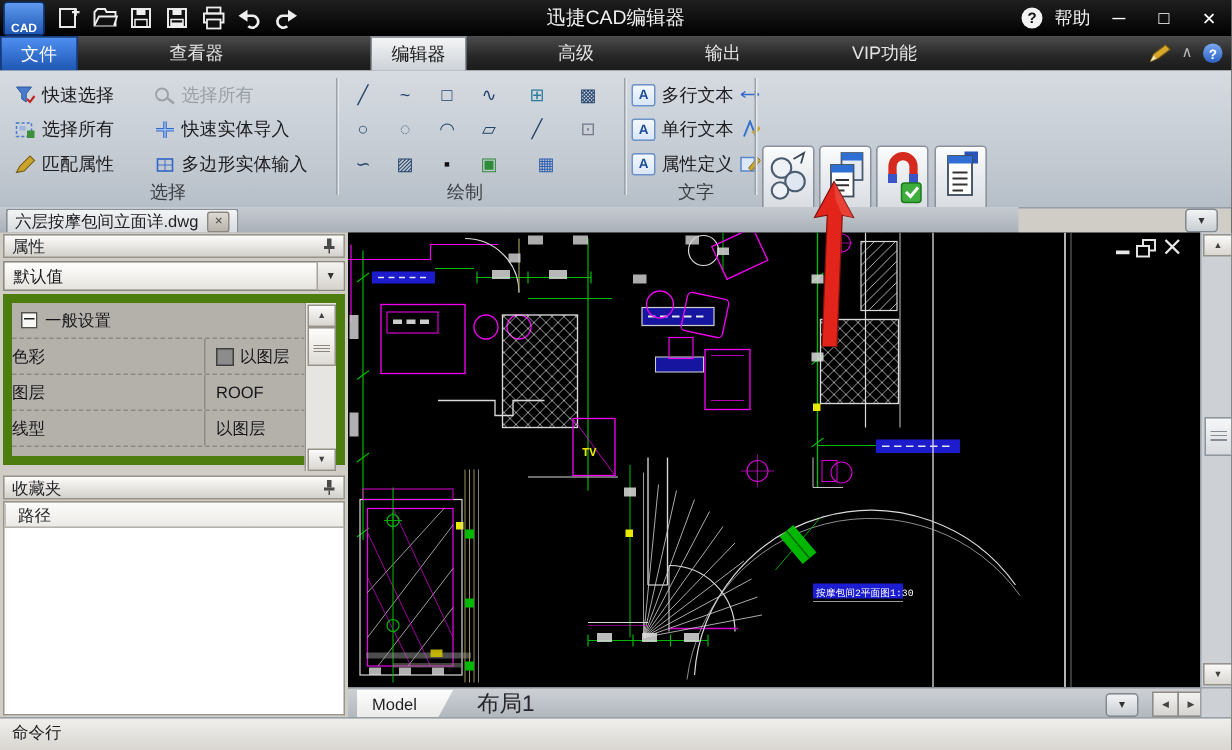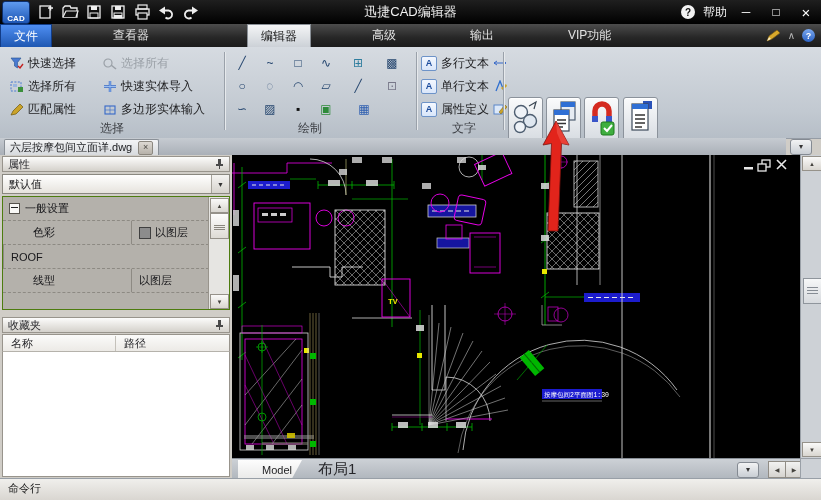--- a/index.html
+++ b/index.html
@@ -42,43 +42,43 @@
     font-size:12px;color:#24456e;}
   .txt-item{position:absolute;display:flex;align-items:center;gap:4px;font-size:12px;color:#1d1d1f;height:18px;}
   .aicon{width:14px;height:13px;background:linear-gradient(#f4f8ff,#d9e6fa);border:1px solid #6d93c8;border-radius:2px;
     font-size:9px;color:#1c4c9c;font-weight:bold;display:flex;align-items:center;justify-content:center;line-height:1;}
   .bigbtn{position:absolute;top:50px;width:33px;height:84px;border:1px solid #8b929b;border-radius:3px;
     background:linear-gradient(#fafbfc,#d4d9df 55%,#c3c9d1);box-shadow:inset 0 1px 0 #fff;
     display:flex;flex-direction:column;align-items:center;justify-content:flex-start;}
   .bigbtn .blabel{font-size:12px;color:#17181a;margin-top:1px;}
   .bigbtn .barrow{font-size:7px;color:#333;margin-top:4px;}
   
-  .docstrip{position:absolute;left:0;top:138px;width:786px;height:17px;
+  .docstrip{position:absolute;left:0;top:138px;width:679px;height:17px;
     background:linear-gradient(#c6cbd1,#aab0b8);border-bottom:1px solid #878d95;}
   .doctab{position:absolute;left:4px;top:1px;height:15px;padding:0 5px;display:flex;align-items:center;gap:6px;
     background:linear-gradient(#f3f4f5,#d7dade);border:1px solid #8a9097;border-bottom:none;border-radius:2px 2px 0 0;
     font-size:11px;color:#202124;}
   .tabclose{width:13px;height:12px;border-radius:2px;background:linear-gradient(#ddd9d3,#b7b2aa);
     border:1px solid #8c8880;font-size:9px;color:#4c4a45;display:flex;align-items:center;justify-content:center;line-height:1;}
   .chevbtn{position:absolute;width:20px;height:14px;border-radius:3px;border:1px solid #848a92;
     background:linear-gradient(#f2f3f4,#c9ced4);font-size:8px;color:#333;
     display:flex;align-items:center;justify-content:center;line-height:1;}
   
   .lpanel{position:absolute;left:0;top:155px;width:232px;height:323px;background:#d0cdc7;border-right:1px solid #8f959c;}
   .phead{position:absolute;left:2px;width:228px;height:16px;background:linear-gradient(#fcfcfb,#d4d1cb);
     border:1px solid #98948c;font-size:11px;color:#26262a;display:flex;align-items:center;padding:0 5px;box-sizing:border-box;}
   .phead .pin{margin-left:auto;}
   .combo{position:absolute;left:2px;top:19px;width:228px;height:20px;box-sizing:border-box;
     background:linear-gradient(#ffffff,#e6e3dd);border:1px solid #8a8880;font-size:11px;color:#1c1c1e;
     display:flex;align-items:center;padding-left:6px;}
   .combo .cbtn{margin-left:auto;width:17px;height:100%;border-left:1px solid #a5a29a;
     background:linear-gradient(#f4f3f1,#d6d3cd);display:flex;align-items:center;justify-content:center;font-size:7px;color:#333;}
-  .pgrid{position:absolute;left:2px;top:41px;width:228px;height:114px;background:#b4b1ab;border:1px solid #4d7c0f;box-sizing:border-box;}
+  .pgrid{position:absolute;left:2px;top:41px;width:228px;height:114px;background:#b4b1ab;border:6px solid #4d7c0f;box-sizing:border-box;}
   .prow{position:absolute;left:0;width:206px;height:23px;border-bottom:1px dashed #8d8a83;display:flex;align-items:center;font-size:11px;color:#17171a;}
-  .pname{width:128px;padding-left:30px;box-sizing:border-box;}
+  .pname{width:128px;box-sizing:border-box;}
   .pname.sec{padding-left:6px;display:flex;align-items:center;gap:5px;font-size:11px;}
   .pval{flex:1;padding-left:7px;border-left:1px solid #8d8a83;height:100%;display:flex;align-items:center;gap:4px;}
   .sw{width:10px;height:10px;background:#8c8c8c;border:1px solid #3f3f3f;}
   .treebox{width:9px;height:9px;background:#f8f8f6;border:1px solid #55524c;position:relative;}
   .treebox::after{content:"";position:absolute;left:1px;right:1px;top:3px;height:1px;background:#222;}
   .gscroll{position:absolute;right:0;top:0;width:20px;height:112px;background:#e6e5e2;border-left:1px solid #98948c;}
   .sbtn{position:absolute;left:1px;width:17px;height:13px;background:linear-gradient(#fafaf9,#d9d6d0);
     border:1px solid #96928a;font-size:6px;color:#44423d;display:flex;align-items:center;justify-content:center;}
   .sthumb{position:absolute;left:1px;width:17px;background:linear-gradient(#fdfdfc,#dedbd5);border:1px solid #96928a;}
   .sthumb::after{content:"";position:absolute;left:3px;right:3px;top:45%;height:5px;
@@ -91,21 +91,21 @@
   .canvas{position:absolute;left:232px;top:155px;width:568px;height:303px;background:#000;font-family:Liberation Mono, monospace;}
   .vscroll{position:absolute;left:800px;top:155px;width:21px;height:303px;background:#cdd1d6;border-left:1px solid #9aa0a7;}
   .vscroll .sbtn{left:1px;width:18px;}
   .vthumb{position:absolute;left:2px;width:17px;background:linear-gradient(#f6f7f8,#d7dade);border:1px solid #8f959c;}
   .vthumb::after{content:"";position:absolute;left:3px;right:3px;top:8px;height:7px;
     background:repeating-linear-gradient(#868c94 0 1px,transparent 1px 3px);}
   
   .btabs{position:absolute;left:232px;top:458px;width:568px;height:20px;
     background:linear-gradient(#cdd1d6,#b0b6bd);border-top:1px solid #888e96;}
   .modeltab{position:absolute;left:6px;top:1px;width:64px;height:19px;background:linear-gradient(#fdfdfd,#e9e9e8);
-    clip-path:polygon(0 0,100% 0,84% 100%,0 100%);font-size:11px;color:#1e1e20;display:flex;align-items:center;padding-left:24px;box-sizing:border-box;}
+    clip-path:polygon(0 0,100% 0,84% 100%,0 100%);font-size:11px;color:#1e1e20;display:flex;align-items:center;padding-left:10px;box-sizing:border-box;}
   .layouttab{position:absolute;left:86px;top:1px;height:19px;font-size:15px;color:#26262a;display:flex;align-items:center;}
   .corner{position:absolute;left:800px;top:458px;width:21px;height:20px;background:#cdd1d6;border-left:1px solid #9aa0a7;border-top:1px solid #9aa0a7;}
   .hbtn{position:absolute;top:2px;width:16px;height:15px;background:linear-gradient(#f2f2f1,#d5d3cf);
     border:1px solid #908c85;font-size:6px;color:#45433e;display:flex;align-items:center;justify-content:center;}
   
   .cmdbar{position:absolute;left:0;top:478px;width:821px;height:22px;box-sizing:border-box;
     background:linear-gradient(#f0efec,#d9d6d1);border-top:1px solid #989fa7;
     font-size:11px;color:#222;display:flex;align-items:flex-start;padding:2px 0 0 8px;}
   
   .arrow-ov{position:absolute;left:533px;top:119px;width:46px;height:118px;z-index:60;pointer-events:none;}
@@ -391,20 +391,21 @@
         </div>
       </div>
       <div class="prow" style="top:24px;">
         <div class="pname">色彩</div>
         <div class="pval">
             <span class="sw"></span>
             <span>以图层</span>
           </div>
       </div>
       <div class="prow" style="top:48px;">
+        <div class="pname">图层</div>
         <div class="pval">
             <span>ROOF</span>
           </div>
       </div>
       <div class="prow" style="top:72px;">
         <div class="pname">线型</div>
         <div class="pval">
             <span>以图层</span>
           </div>
       </div>
@@ -419,21 +420,20 @@
       <span>收藏夹</span>
       <span class="pin">
           <svg width="9" height="12">
             <rect x="3" y="1" width="3" height="5" fill="#4a4a4a"></rect>
             <rect x="1" y="6" width="7" height="2" fill="#4a4a4a"></rect>
             <line x1="4.5" y1="8" x2="4.5" y2="11" stroke="#4a4a4a"></line>
           </svg>
         </span>
     </div>
     <div class="favcols">
-      <span style="padding-left:8px;width:104px;">名称</span>
       <span style="border-left:1px solid #c4c1ba;padding-left:8px;">路径</span>
     </div>
     <div class="favlist"></div>
   </div>
 
   <div class="canvas">
     <svg width="568" height="303" viewBox="0 0 568 303">
       <defs>
         <pattern id="diag" width="7" height="7" patternUnits="userSpaceOnUse">
           <path d="M0,7 L7,0" stroke="#c9c9c9" stroke-width="0.6"></path>

